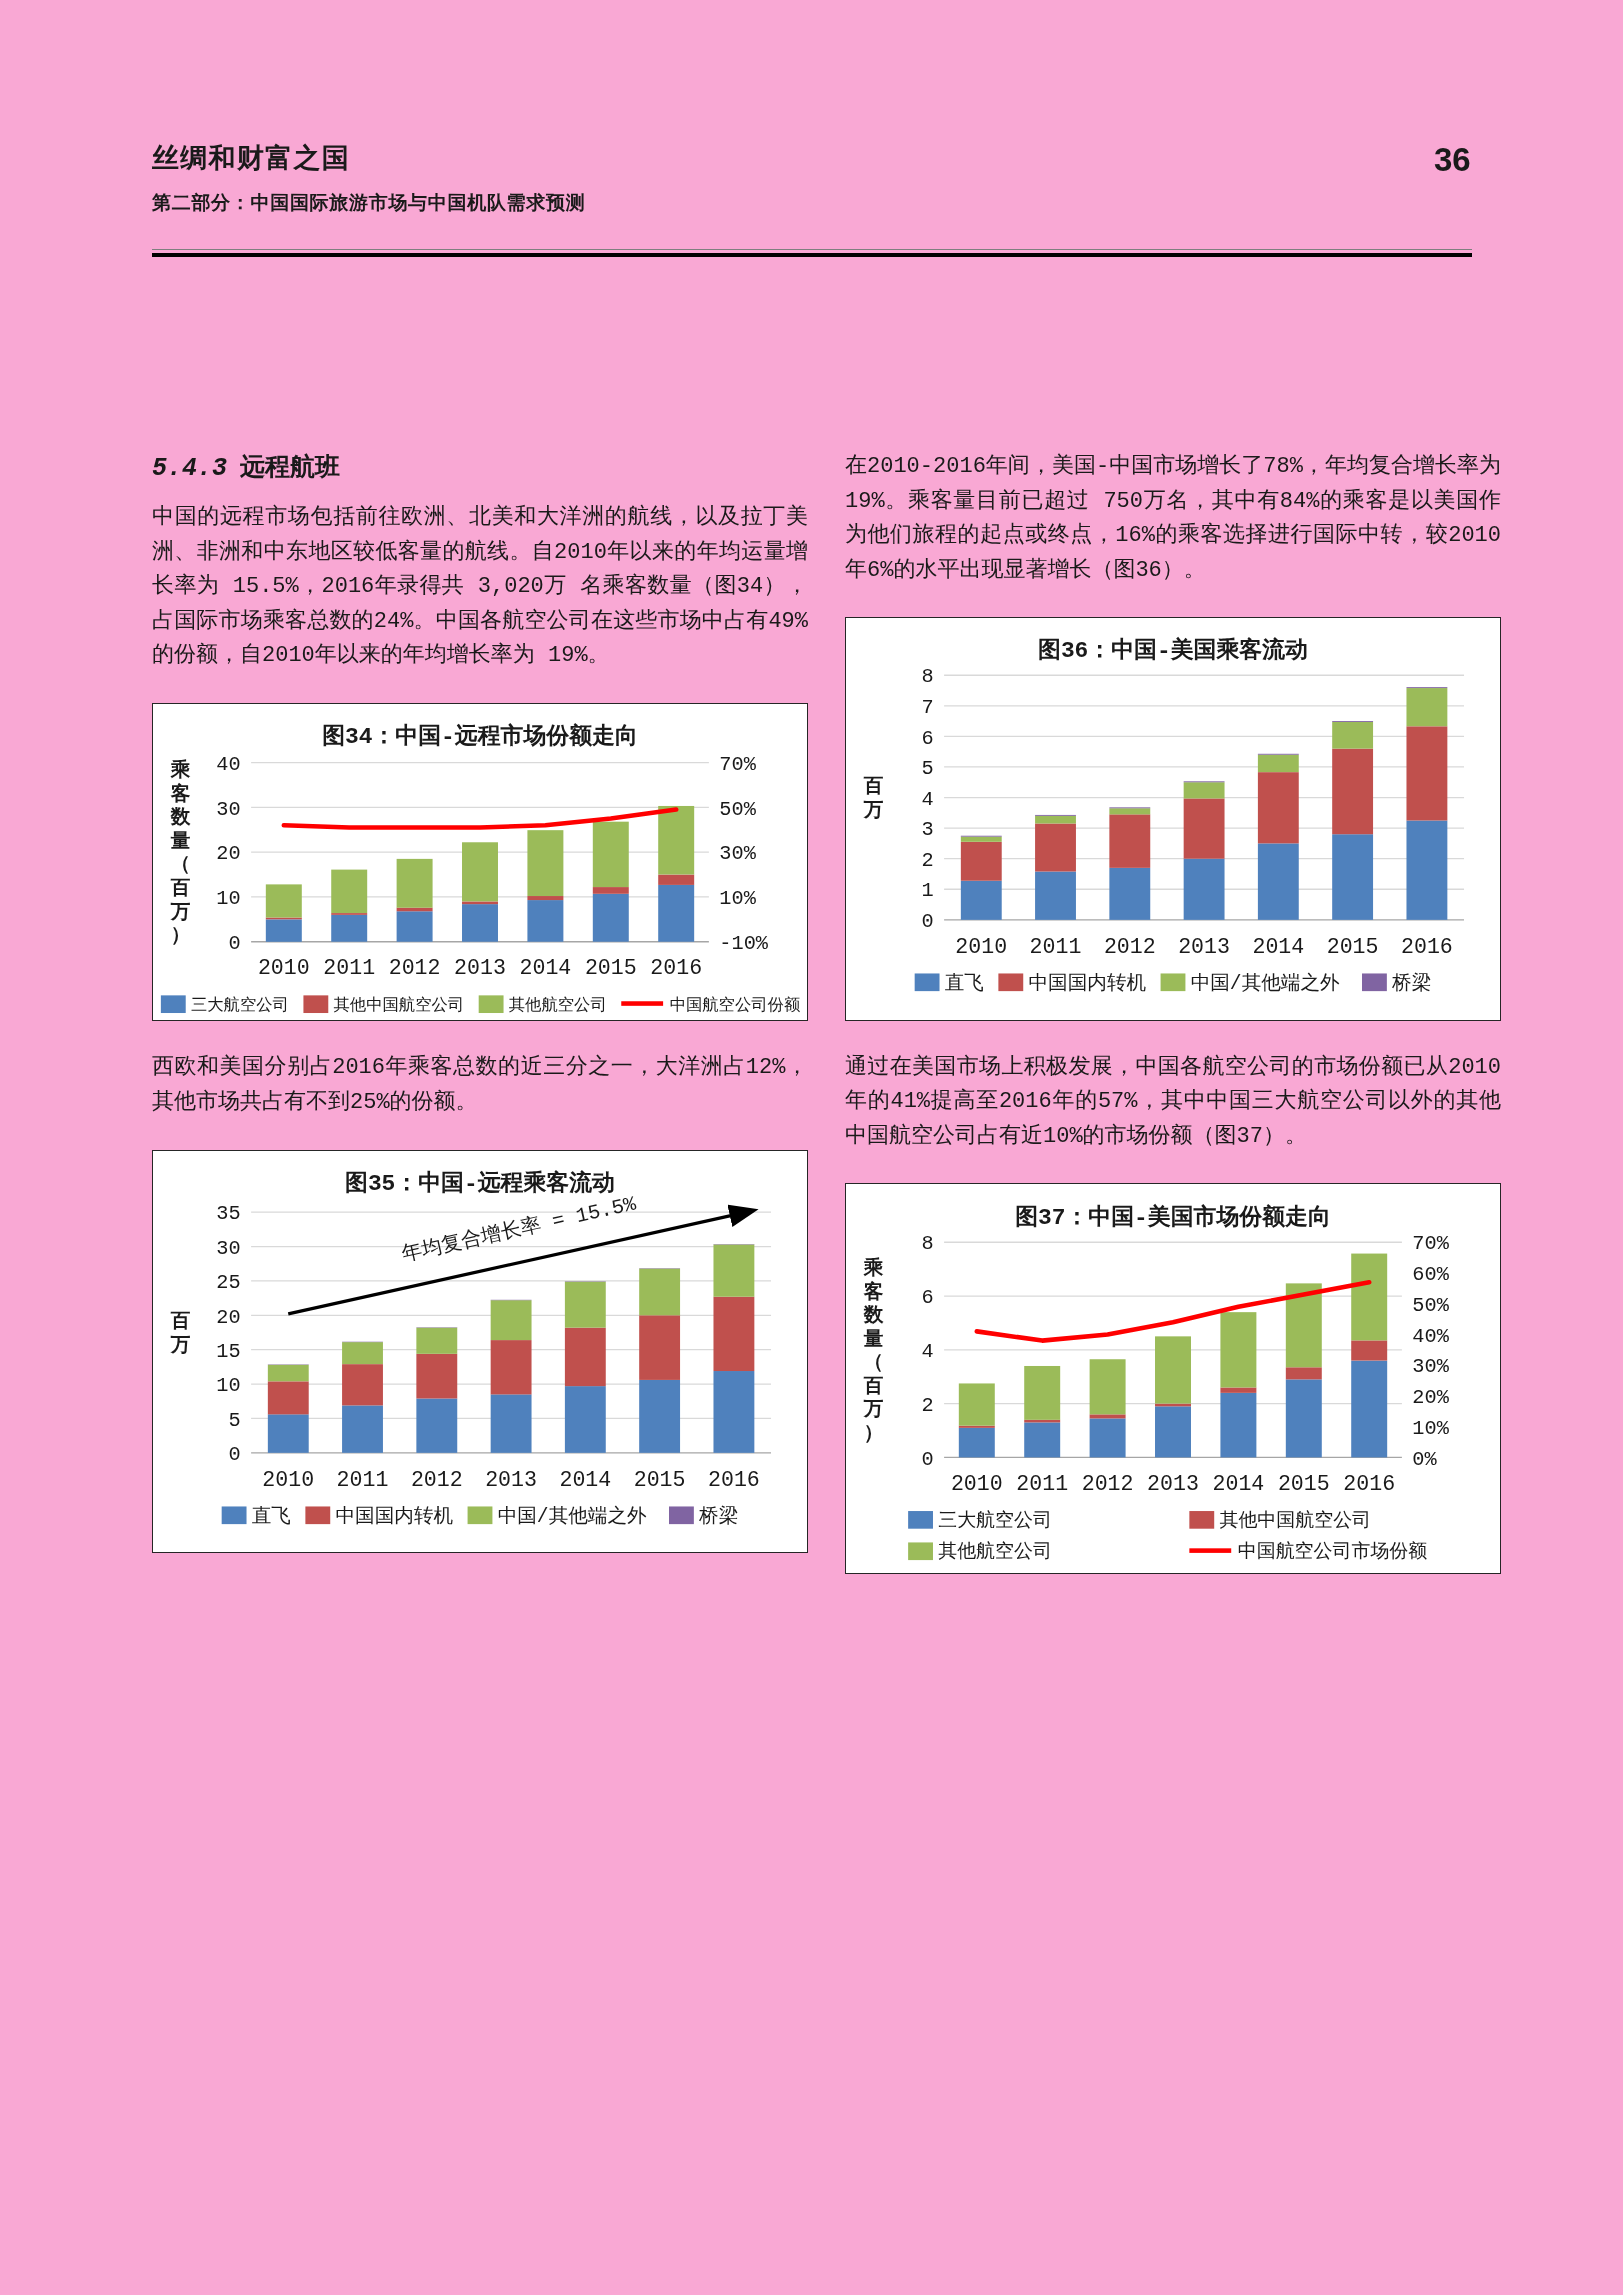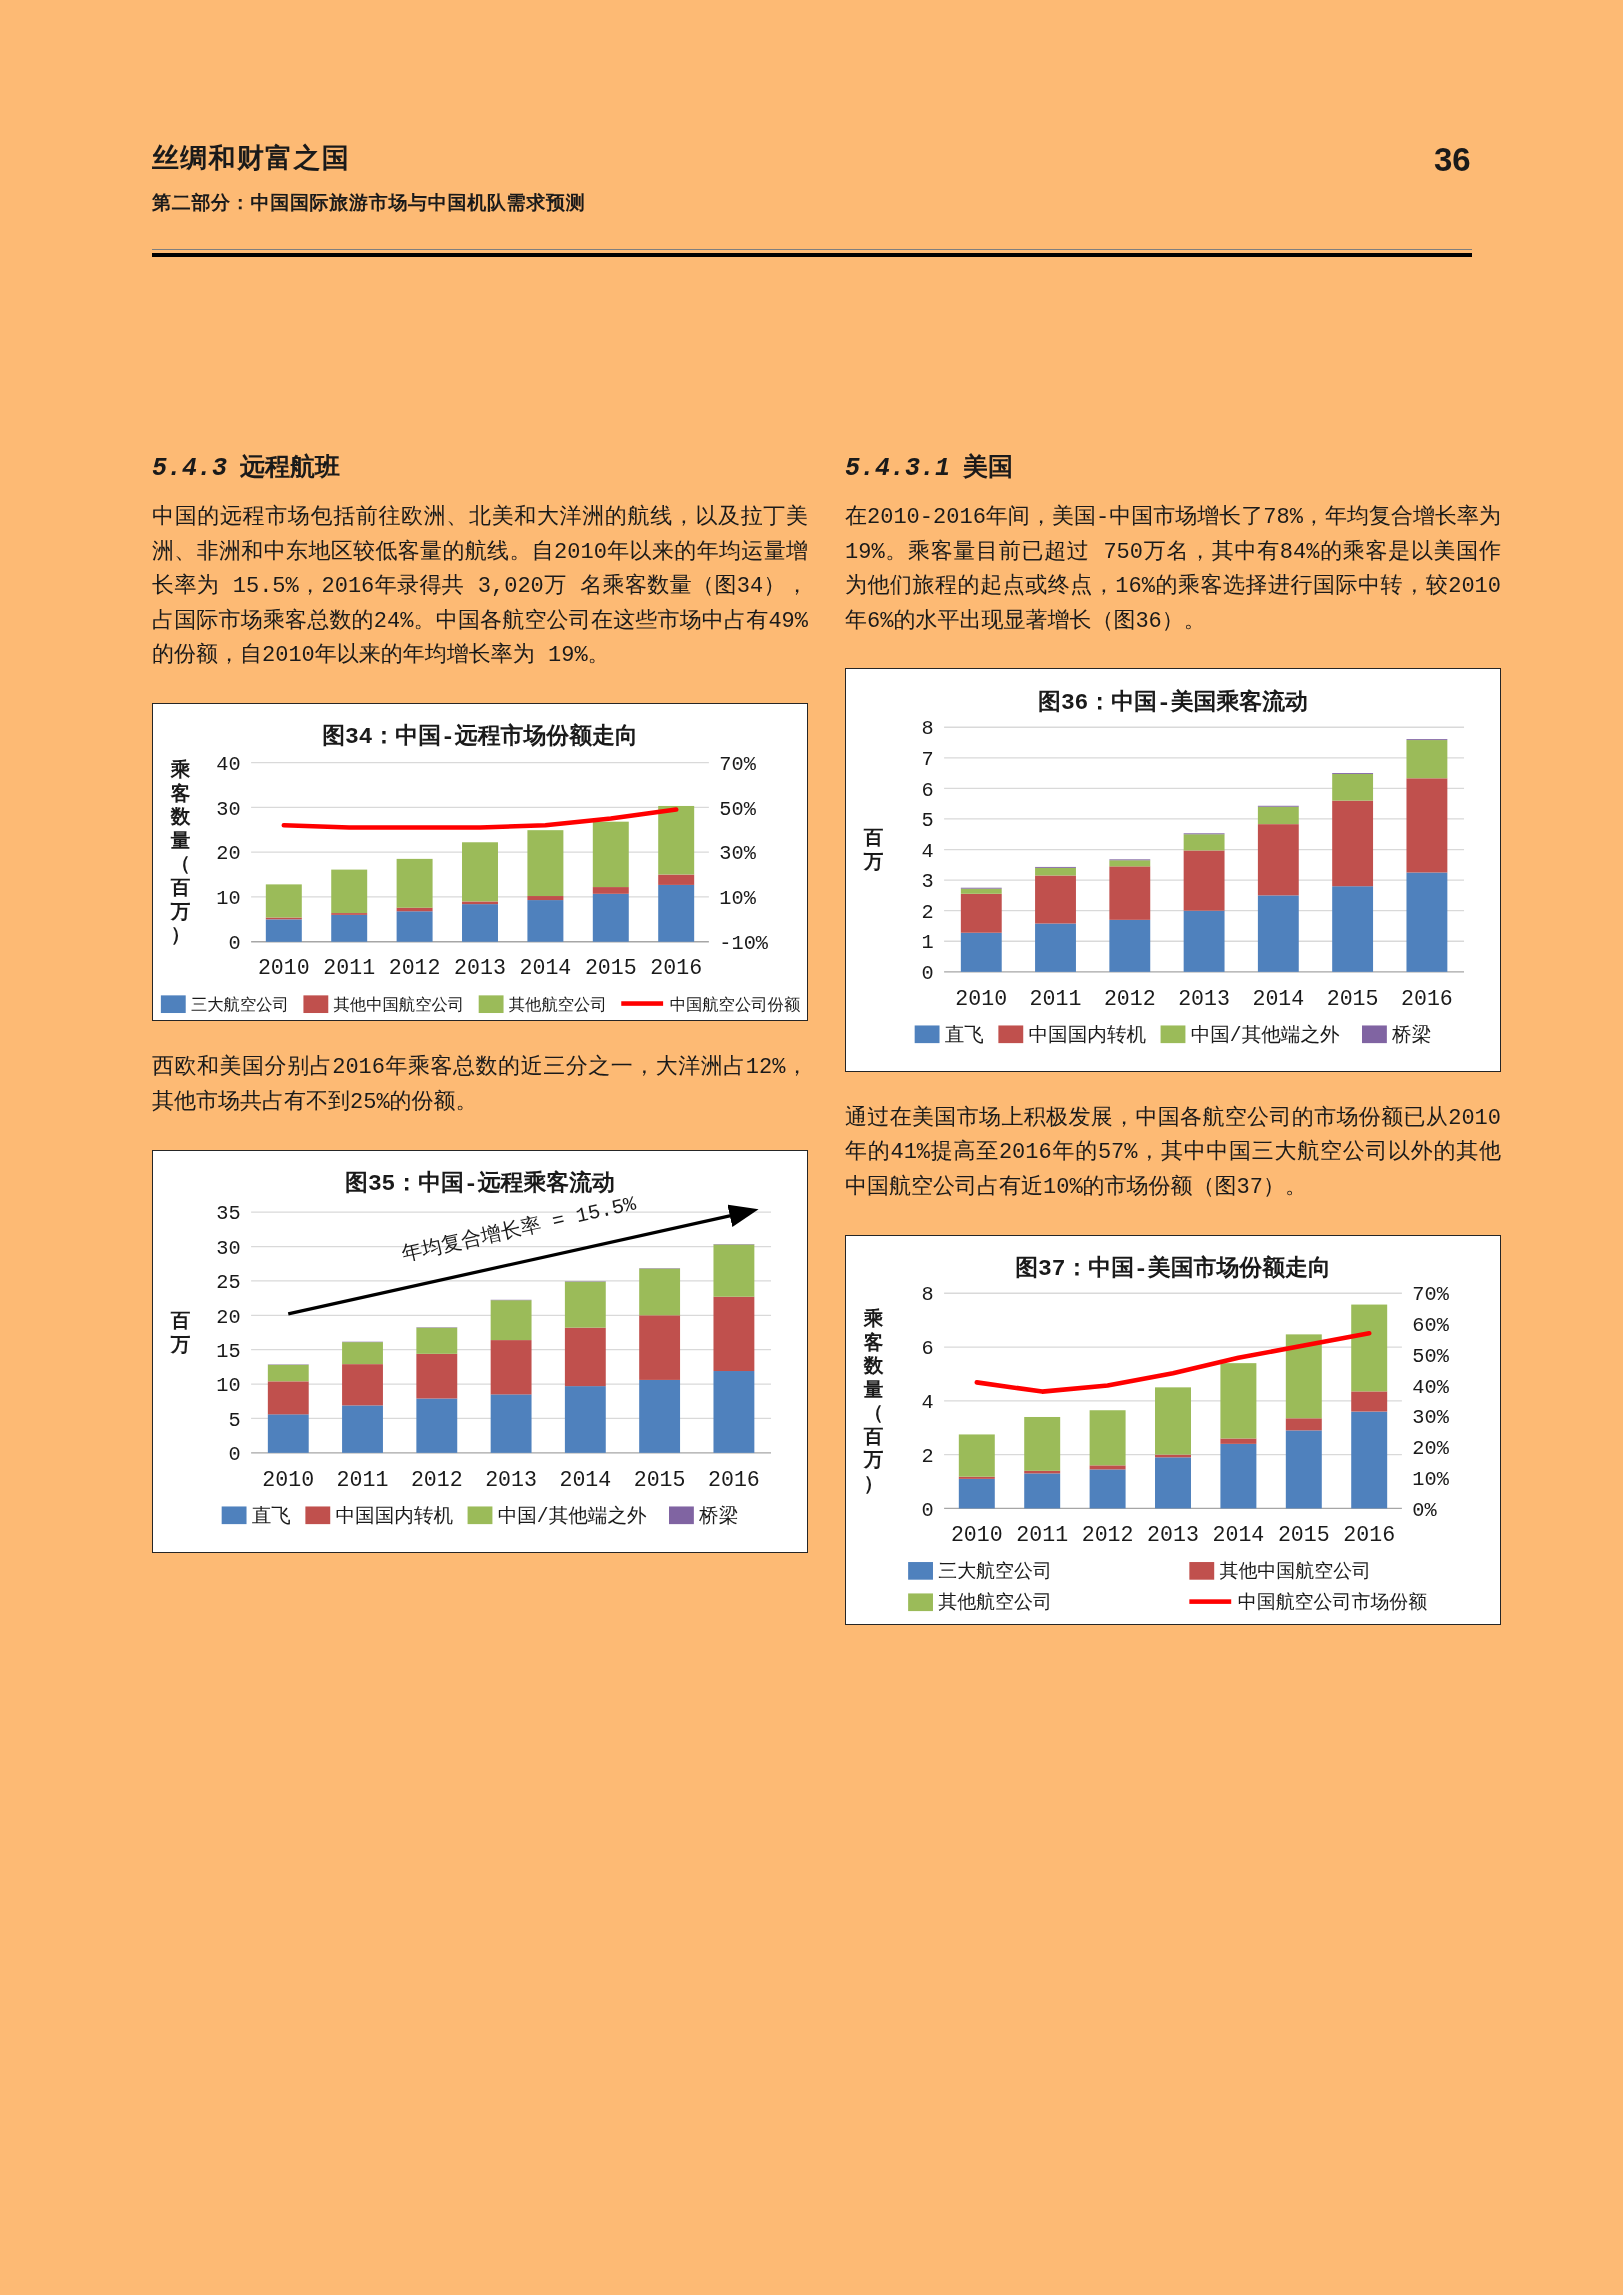--- a/index.html
+++ b/index.html
@@ -1,17 +1,17 @@
 <!DOCTYPE html>
 <html style="font-size:10.5px"><head>
 <meta charset="utf-8">
 <style>
   html,body{margin:0;padding:0;background:#ffffff;}
   body{width:1623px;height:2295px;font-family:"Liberation Sans",sans-serif;color:#1a1a1a;position:relative;}
-  .page{position:absolute;inset:0;background:#fdba74;}
+  .page{position:absolute;inset:0;background:#f9a8d4;}
   .header{position:absolute;left:152px;right:151px;top:140px;}
   .doc-title{font-size:27px;font-weight:bold;letter-spacing:1.3px;}
   .doc-subtitle{font-size:19px;font-weight:bold;margin-top:14px;letter-spacing:0.7px;}
   .page-number{position:absolute;top:1.3px;right:1.3px;font-size:33px;font-weight:bold;}
   .header-rule{margin-top:33px;height:2.6px;border-top:1.3px solid #7f7f7f;border-bottom:4.6px solid #000;}
   .columns{position:absolute;top:450px;left:152px;width:1349px;display:flex;gap:37px;}
   .col{width:656px;flex:0 0 656px;font-family:Liberation Mono, monospace;}
   h3.section{font-size:25px;margin:0 0 18.3px 0;font-weight:bold;}
   .sec-num{font-style:italic;font-weight:bold;margin-right:13px;}
   .sec-title{font-weight:bold;}
@@ -165,23 +165,20 @@
             <text x="279" y="565" font-size="30" fill="#1a1a1a">中国国内转机</text>
             <rect x="481" y="542" width="38" height="27" fill="#9BBB59"></rect>
             <text x="527" y="565" font-size="30" fill="#1a1a1a">中国/其他端之外</text>
             <rect x="789" y="542" width="38" height="27" fill="#8064A2"></rect>
             <text x="835" y="565" font-size="30" fill="#1a1a1a">桥梁</text>
           </svg>
         </figure>
     </section>
 
     <section class="col">
-      <h3 class="section">
-        <span class="sec-num">5.4.3.1</span><span class="sec-title">美国</span>
-      </h3>
       <p class="body">在2010-2016年间，美国-中国市场增长了78%，年均复合增长率为 19%。乘客量目前已超过 750万名，其中有84%的乘客是以美国作为他们旅程的起点或终点，16%的乘客选择进行国际中转，较2010年6%的水平出现显著增长（图36）。</p>
       <figure class="chart">
           <svg xmlns="http://www.w3.org/2000/svg" viewBox="0 0 1000 610" width="100%">
             <line x1="150" y1="460" x2="945" y2="460" stroke="#A6A6A6" stroke-width="2"></line>
             <line x1="150" y1="413.25" x2="945" y2="413.25" stroke="#D9D9D9" stroke-width="2"></line>
             <line x1="150" y1="366.5" x2="945" y2="366.5" stroke="#D9D9D9" stroke-width="2"></line>
             <line x1="150" y1="319.75" x2="945" y2="319.75" stroke="#D9D9D9" stroke-width="2"></line>
             <line x1="150" y1="273" x2="945" y2="273" stroke="#D9D9D9" stroke-width="2"></line>
             <line x1="150" y1="226.25" x2="945" y2="226.25" stroke="#D9D9D9" stroke-width="2"></line>
             <line x1="150" y1="179.5" x2="945" y2="179.5" stroke="#D9D9D9" stroke-width="2"></line>

